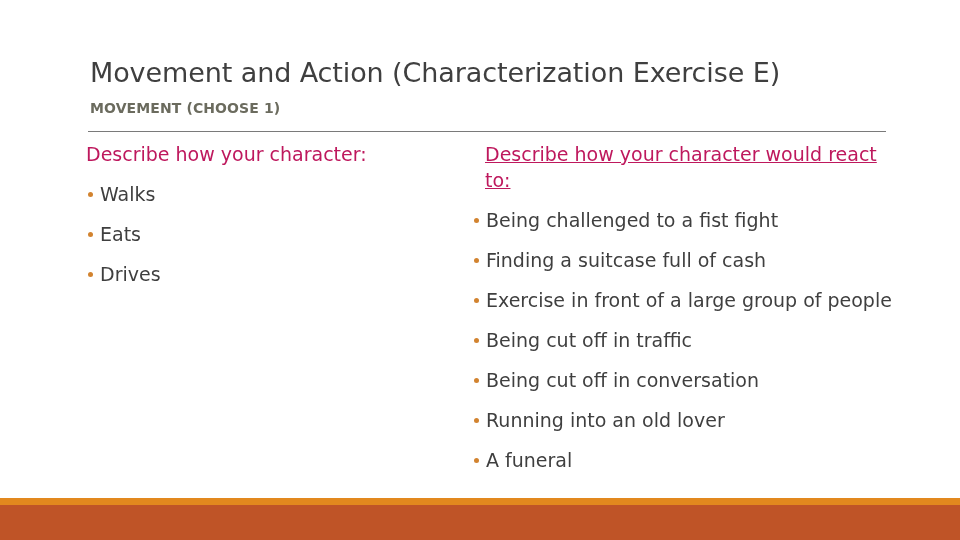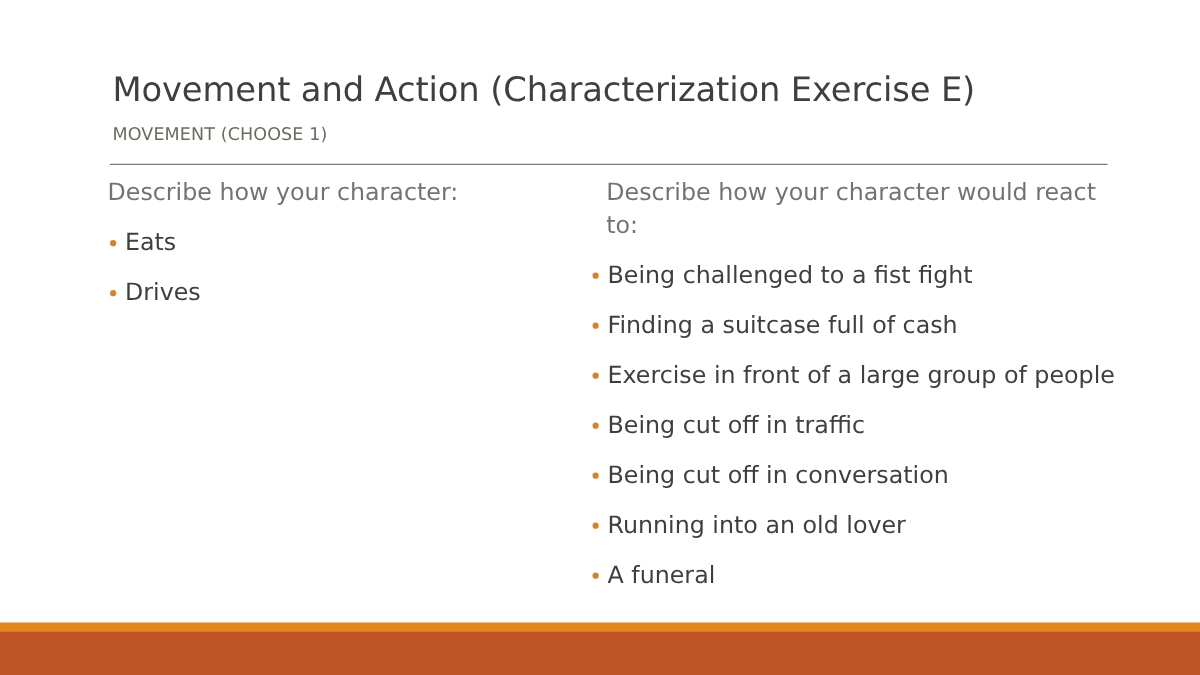--- a/index.html
+++ b/index.html
@@ -35,21 +35,21 @@
     white-space: nowrap;
   }
 
   
   .col-header {
     position: absolute;
     top: 98px;
     font-size: 14px;
     line-height: 20px;
     color: #6b6b5e;
-    font-weight: 400;
+    font-weight: 700;
     letter-spacing: 0.1px;
     white-space: nowrap;
   }
   .col-header.left  { left: 90px; }
   .col-header.right { left: 505px; }
 
   
   .divider {
     position: absolute;
     left: 88px;
@@ -63,27 +63,28 @@
   .column {
     position: absolute;
     top: 141px;
   }
   .column.left  { left: 86px;  width: 380px; }
   .column.right { left: 472px; width: 420px; }
 
   .intro {
     font-size: 19px;
     line-height: 26px;
-    color: #737373;
+    color: #be185d;
   }
   .column.left .intro {
     margin: 0 0 14px 0;
   }
   .column.right .intro {
     margin: 0 0 14px 13px;
+    text-decoration: underline;
   }
 
   ul.bullets {
     list-style: none;
     margin: 0;
     padding: 0;
   }
   ul.bullets li {
     position: relative;
     font-size: 19px;
@@ -135,20 +136,21 @@
   <h1 class="slide-title">Movement and Action (Characterization Exercise E)</h1>
 
   <div class="col-header left">MOVEMENT (CHOOSE 1)</div>
 
 
   <div class="divider"></div>
 
   <div class="column left">
     <p class="intro">Describe how your character:</p>
     <ul class="bullets">
+      <li>Walks</li>
       <li>Eats</li>
       <li>Drives</li>
     </ul>
   </div>
 
   <div class="column right">
     <p class="intro">Describe how your character would react to:</p>
     <ul class="bullets">
       <li>Being challenged to a fist fight</li>
       <li>Finding a suitcase full of cash</li>

